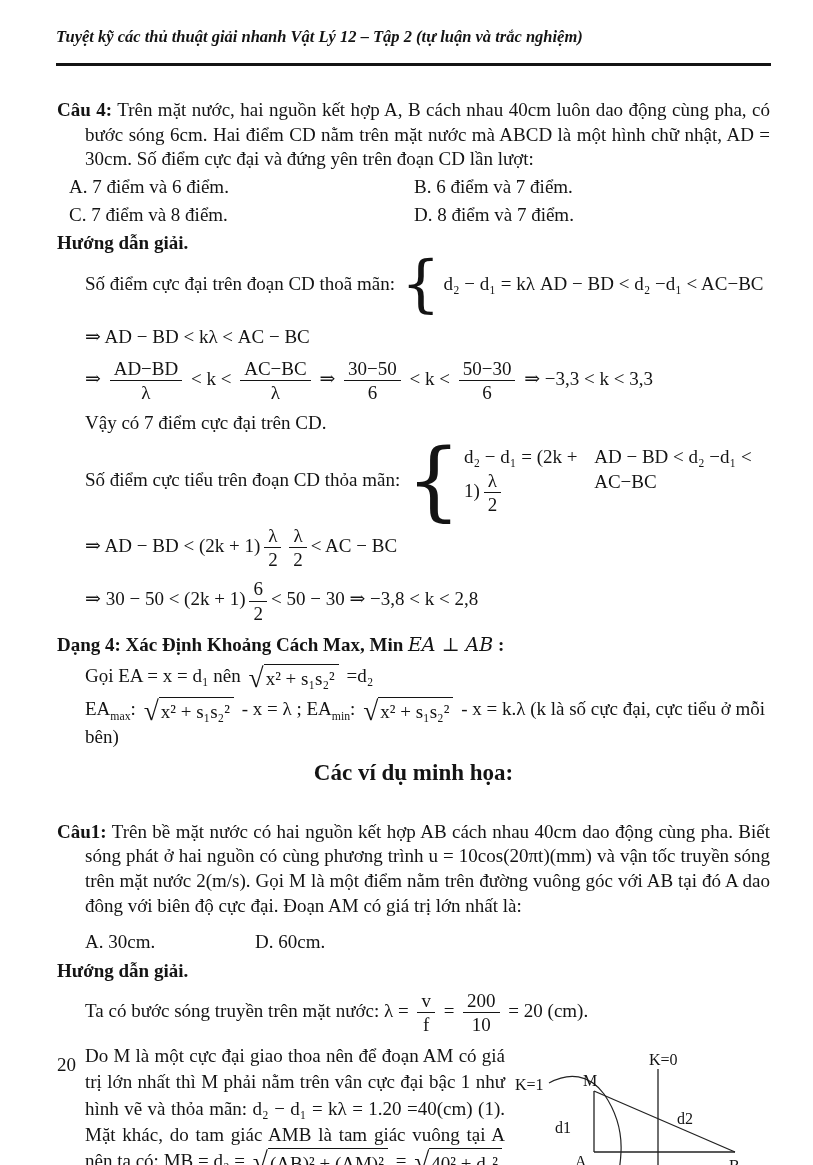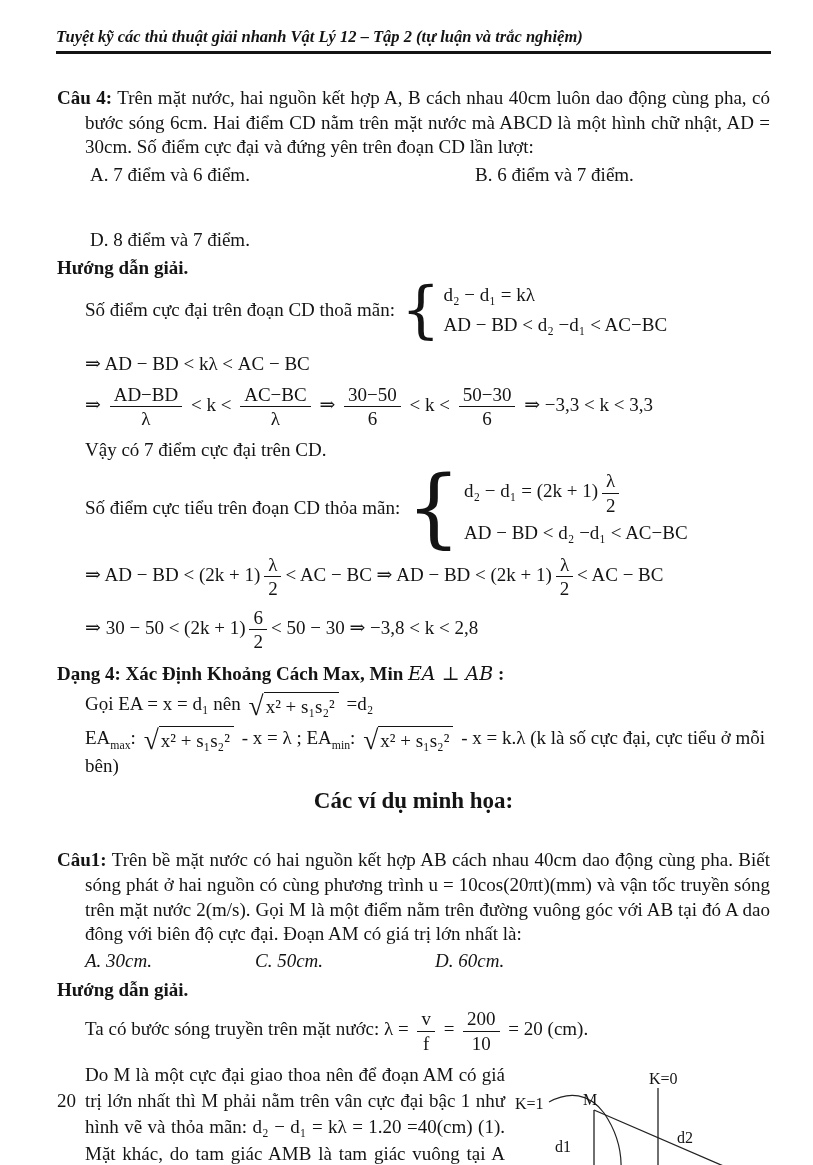--- a/index.html
+++ b/index.html
@@ -3,51 +3,51 @@
 <meta charset="utf-8">
 <style>
   * { box-sizing: border-box; }
   html,body { margin:0; padding:0; background:#e8e8e8; }
   body { font-family:"Liberation Serif","DejaVu Serif",serif; color:#141414; }
   .page {
     position:relative; width:813px; height:1165px; margin:0 auto;
     background:#ffffff; overflow:hidden; padding-top:27px;
   }
   .header {
-    margin:0 42px 0 56px; border-bottom:3px solid #141414; padding-bottom:4px;
+    margin:0 42px 0 56px; border-bottom:3px solid #141414; padding-bottom:16px;
     font-weight:bold; font-style:italic; font-size:16.5px;
   }
   .content { margin:26px 43px 0 57px; font-size:19px; line-height:1.3; }
   .hang { padding-left:28px; text-indent:-28px; text-align:justify;margin-top:32px; }
   b.lbl { font-weight:bold; }
-  .opts4 { display:grid; grid-template-columns:345px 1fr; margin:3px 0 0 33px; row-gap:3px;gap:40px; }
-  .opts1 { display:grid; grid-template-columns:170px 180px 176px 1fr; margin:2px 0 0 28px;font-style:italic; }
+  .opts4 { display:grid; grid-template-columns:345px 1fr; margin:3px 0 0 12px; row-gap:3px; }
+  .opts1 { display:grid; grid-template-columns:170px 180px 176px 1fr; margin:12px 0 0 28px; }
   .center-h { text-align:left; font-weight:bold; margin:4px 0 2px 0; }
   .examples-h { text-align:center; font-weight:bold; font-size:23px; margin:8px 0 6px 0; }
   .dang-h { font-weight:bold; margin-top:3px; }
   .dang-h .math-it { font-style:italic; font-weight:normal; font-family:"DejaVu Serif",serif; }
   .line { margin:8px 0 8px 28px; }
   .frac { display:inline-block; vertical-align:middle; text-align:center; margin:0 4px; line-height:1.12; }
   .frac .num { display:block; border-bottom:1.4px solid #141414; padding:0 4px 1px 4px; }
   .frac .den { display:block; padding-top:1px; }
   .sqrt { display:inline-flex; align-items:flex-start; vertical-align:middle; margin:0 3px; white-space:nowrap; }
   .sqrt .sign { font-size:1.45em; line-height:0.95; transform:translateY(1px); }
   .sqrt .radicand { border-top:1.5px solid #141414; padding:2px 4px 0 2px; }
   .cases { display:inline-flex; align-items:center; vertical-align:middle; margin-left:6px; }
   .cases .brace { font-size:62px; font-weight:200; line-height:0.85; margin-right:3px; font-family:"DejaVu Serif",serif; }
   .cases.tall .brace { font-size:86px; }
-  .cases .rows { display:inline-flex; flex-direction:column; gap:5px; text-align:left; }
+  .cases .rows { display:inline-flex; flex-direction:row; gap:5px; text-align:left; }
   .with-cases { display:flex; align-items:center; margin-left:28px; margin-top:2px; }
   .with-cases > .intro { flex:0 0 auto; }
   .sol-flex { display:flex; margin-top:4px; }
   .sol-left { width:448px; }
   .sol-left .just { text-align:justify; line-height:1.38; }
   .sol-fig { flex:1; padding-left:8px; }
   .fig-svg text { font-family:"Liberation Serif","DejaVu Serif",serif; font-size:16px; fill:#141414; }
-  .pagenum { position:absolute; left:57px; top:1090px; font-size:19px; }
+  .pagenum { position:absolute; left:57px; top:1054px; font-size:19px; }
   sub.small { font-size:0.62em; }
   .sp { display:inline-block; width:14px; }
 </style>
 </head>
 <body>
 
 <div class="page">
 
   <div class="header">
     <span>Tuyệt kỹ các thủ thuật giải nhanh Vật Lý 12 – Tập 2 (tự luận và trắc nghiệm)</span>
@@ -55,20 +55,21 @@
 
   <div class="content">
 
     <div class="hang">
       <b class="lbl">Câu 4:</b>
       <span>Trên mặt nước, hai nguồn kết hợp A, B cách nhau 40cm luôn dao động cùng pha, có bước sóng 6cm. Hai điểm CD nằm trên mặt nước mà ABCD là một hình chữ nhật, AD = 30cm. Số điểm cực đại và đứng yên trên đoạn CD lần lượt:</span>
     </div>
     <div class="opts4">
       <span>A. 7 điểm và 6 điểm.</span>
       <span>B. 6 điểm và 7 điểm.</span>
+      <span>C. 7 điểm và 8 điểm.</span>
       <span>D. 8 điểm và 7 điểm.</span>
     </div>
     <div class="center-h">Hướng dẫn giải.</div>
 
     <div class="with-cases">
       <span class="intro">Số điểm cực đại trên đoạn CD thoã mãn:</span>
       <span class="cases">
         <span class="brace">{</span>
         <span class="rows">
           <span>d₂ −  d₁ = kλ</span>
@@ -100,21 +101,21 @@
         <span class="rows">
           <span>
             <span>d₂ −  d₁ = (2k + 1)</span><span class="frac"><span class="num">λ</span><span class="den">2</span></span>
           </span>
           <span>AD − BD &lt; d₂ −d₁ &lt; AC−BC</span>
         </span>
       </span>
     </div>
 
     <div class="line">
-      <span>⇒ AD − BD &lt; (2k + 1)</span><span class="frac"><span class="num">λ</span><span class="den">2</span></span><span>&lt; AC − BC ⇒ AD − BD &lt; (2k + 1)</span><span class="frac"><span class="num">λ</span><span class="den">2</span></span><span>&lt; AC − BC</span>
+      <span>⇒ AD − BD &lt; (2k + 1)</span><span class="frac"><span class="num">λ</span><span class="den">2</span></span><span class="frac"><span class="num">λ</span><span class="den">2</span></span><span>&lt; AC − BC</span>
     </div>
 
     <div class="line">
       <span>⇒ 30 − 50 &lt; (2k + 1)</span><span class="frac"><span class="num">6</span><span class="den">2</span></span><span>&lt; 50 − 30 ⇒ −3,8 &lt; k &lt; 2,8</span>
     </div>
 
 
     <div class="dang-h">
       <span>Dạng 4: Xác Định Khoảng Cách Max, Min</span>
       <span class="math-it">EA ⊥ AB</span>
@@ -148,21 +149,20 @@
     <div class="examples-h">Các ví dụ minh họa:</div>
 
     <div class="hang">
       <b class="lbl">Câu1:</b>
       <span>Trên bề mặt nước có hai nguồn kết hợp AB cách nhau 40cm dao động cùng pha. Biết sóng phát ở hai nguồn có cùng phương trình</span>
       <span>u = 10cos(20πt)(mm)</span>
       <span>và vận tốc truyền sóng trên mặt nước 2(m/s). Gọi M là một điểm  nằm trên đường vuông góc với AB tại đó A dao đông với biên độ cực đại. Đoạn AM có giá trị lớn nhất là:</span>
     </div>
     <div class="opts1">
       <span>A. 30cm.</span>
-      <span>C. 50cm.</span>
       <span>D. 60cm.</span>
     </div>
     <div class="center-h">Hướng dẫn giải.</div>
 
     <div class="line" style="margin-top:6px;">
       <span>Ta có bước sóng truyền trên mặt nước: λ =</span>
       <span class="frac"><span class="num">v</span><span class="den">f</span></span>
       <span>=</span>
       <span class="frac"><span class="num">200</span><span class="den">10</span></span>
       <span>= 20 (cm).</span>

